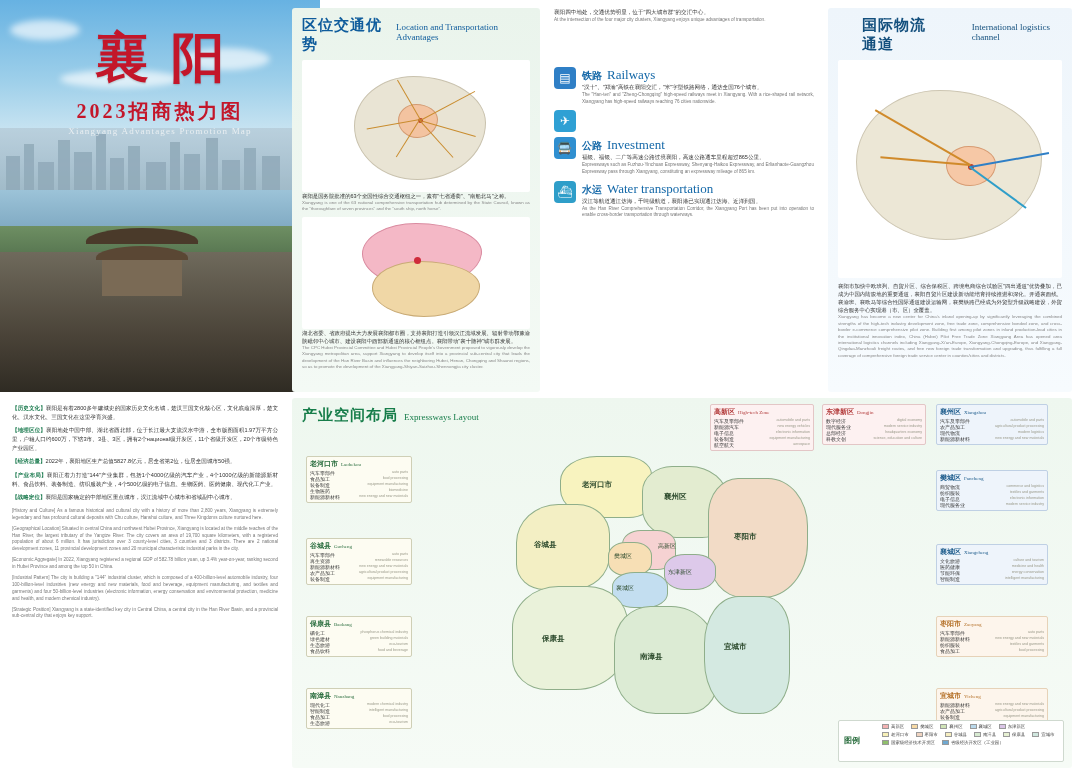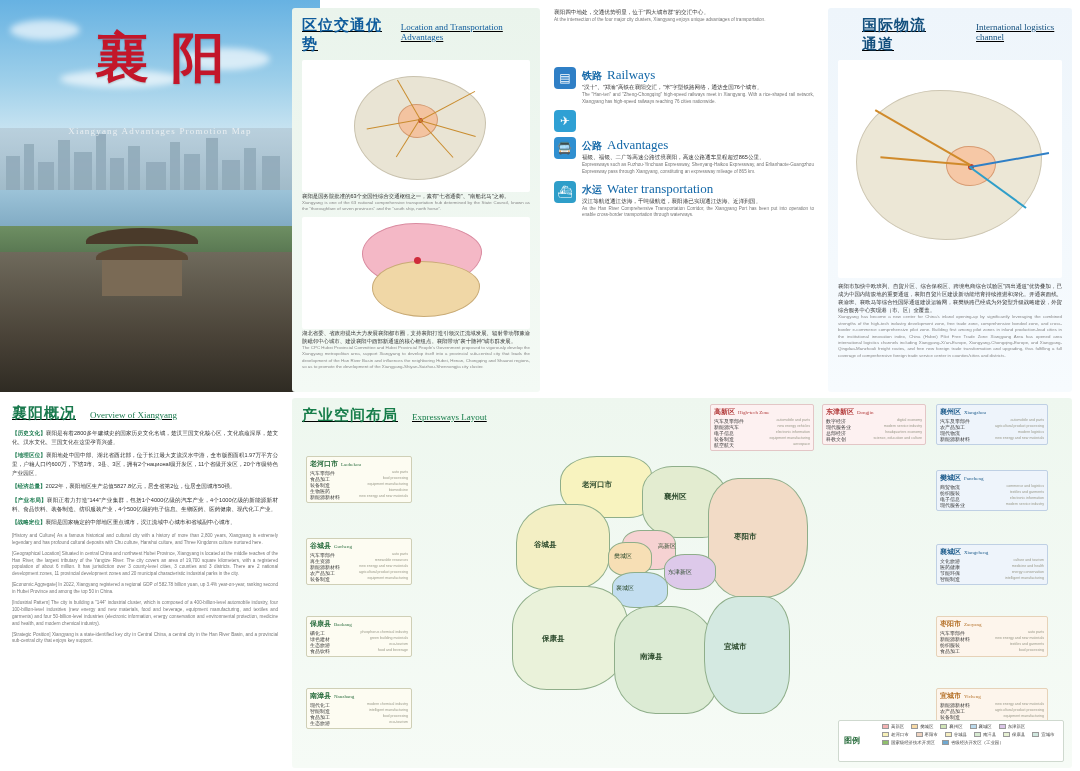--- a/index.html
+++ b/index.html
@@ -11,21 +11,21 @@
   #page {
     position: relative;
     width: 1080px;
     height: 771px;
     overflow: hidden;
     background: #ffffff;
   }
 
   
   .panel { position: absolute; }
-  .sec-title { display: flex; align-items: baseline; gap: 14px; text-decoration: underline; }
+  .sec-title { display: flex; align-items: baseline; gap: 6px; }
   .sec-title .cn {
     font-size: 15px; font-weight: bold; color: #1a7a4e; letter-spacing: 1px;
   }
   .sec-title .en {
     font-size: 9px; color: #1a7a4e; font-family: "Liberation Serif", serif;
   }
   .sec-title.blue .cn, .sec-title.blue .en { color: #0f5c9c; }
   .sec-title.green .cn, .sec-title.green .en { color: #177d4a; }
   .sec-title.dark .cn, .sec-title.dark .en { color: #14507e; padding-left: 24px; }
 
@@ -221,28 +221,25 @@
     <div class="water"></div>
     <div class="greenband"></div>
     <div class="wall"></div>
     <div class="tower">
       <div class="roof"></div>
         <div class="roof2"></div>
         <div class="base"></div>
     </div>
 
     <div class="title-cn">襄阳</div>
+    <div class="title-sub">2023招商热力图</div>
     <div class="title-en">Xiangyang Advantages Promotion Map</div>
   </div>
 
   <div id="overview" class="panel">
-    <div class="sec-title ov-head">
-      <span class="cn">襄阳概况</span>
-      <span class="en">Overview of Xiangyang</span>
-    </div>
 
     <div class="ov-item body-cn">
       <span class="lead">【历史文化】</span><span>襄阳是有着2800多年建城史的国家历史文化名城，楚汉三国文化核心区，文化底蕴深厚，楚文化、汉水文化、三国文化在这里孕育兴盛。</span>
     </div>
     <div class="ov-item body-cn">
       <span class="lead">【地理区位】</span><span>襄阳地处中国中部、湖北省西北部，位于长江最大支流汉水中游，全市版图面积1.97万平方公里，户籍人口约600万，下辖3市、3县、3区，拥有2个национal级开发区，11个省级开发区，20个市级特色产业园区。</span>
     </div>
     <div class="ov-item body-cn">
       <span class="lead">【经济总量】</span><span>2022年，襄阳地区生产总值5827.8亿元，居全省第2位，位居全国城市50强。</span>
     </div>
@@ -307,21 +304,21 @@
 
       <div class="mode-row">
         <div class="mode-ico air">✈</div>
       </div>
 
       <div class="mode-row">
         <div class="mode-ico road">🚍</div>
         <div class="mode-body">
           <div class="mode-title">
             <span class="cn">公路</span>
-            <span class="en">Advantages</span>
+            <span class="en">Investment</span>
           </div>
           <div class="body-cn">福银、福银、二广等高速公路过境襄阳，高速公路通车里程超过865公里。</div>
           <div class="body-en">Expressways such as Fuzhou-Yinchuan Expressway, Shenyang-Haikou Expressway, and Erlianhaote-Guangzhou Expressway pass through Xiangyang, constituting an expressway mileage of 865 km.</div>
         </div>
       </div>
 
       <div class="mode-row">
         <div class="mode-ico water">⛴</div>
         <div class="mode-body">
           <div class="mode-title">

